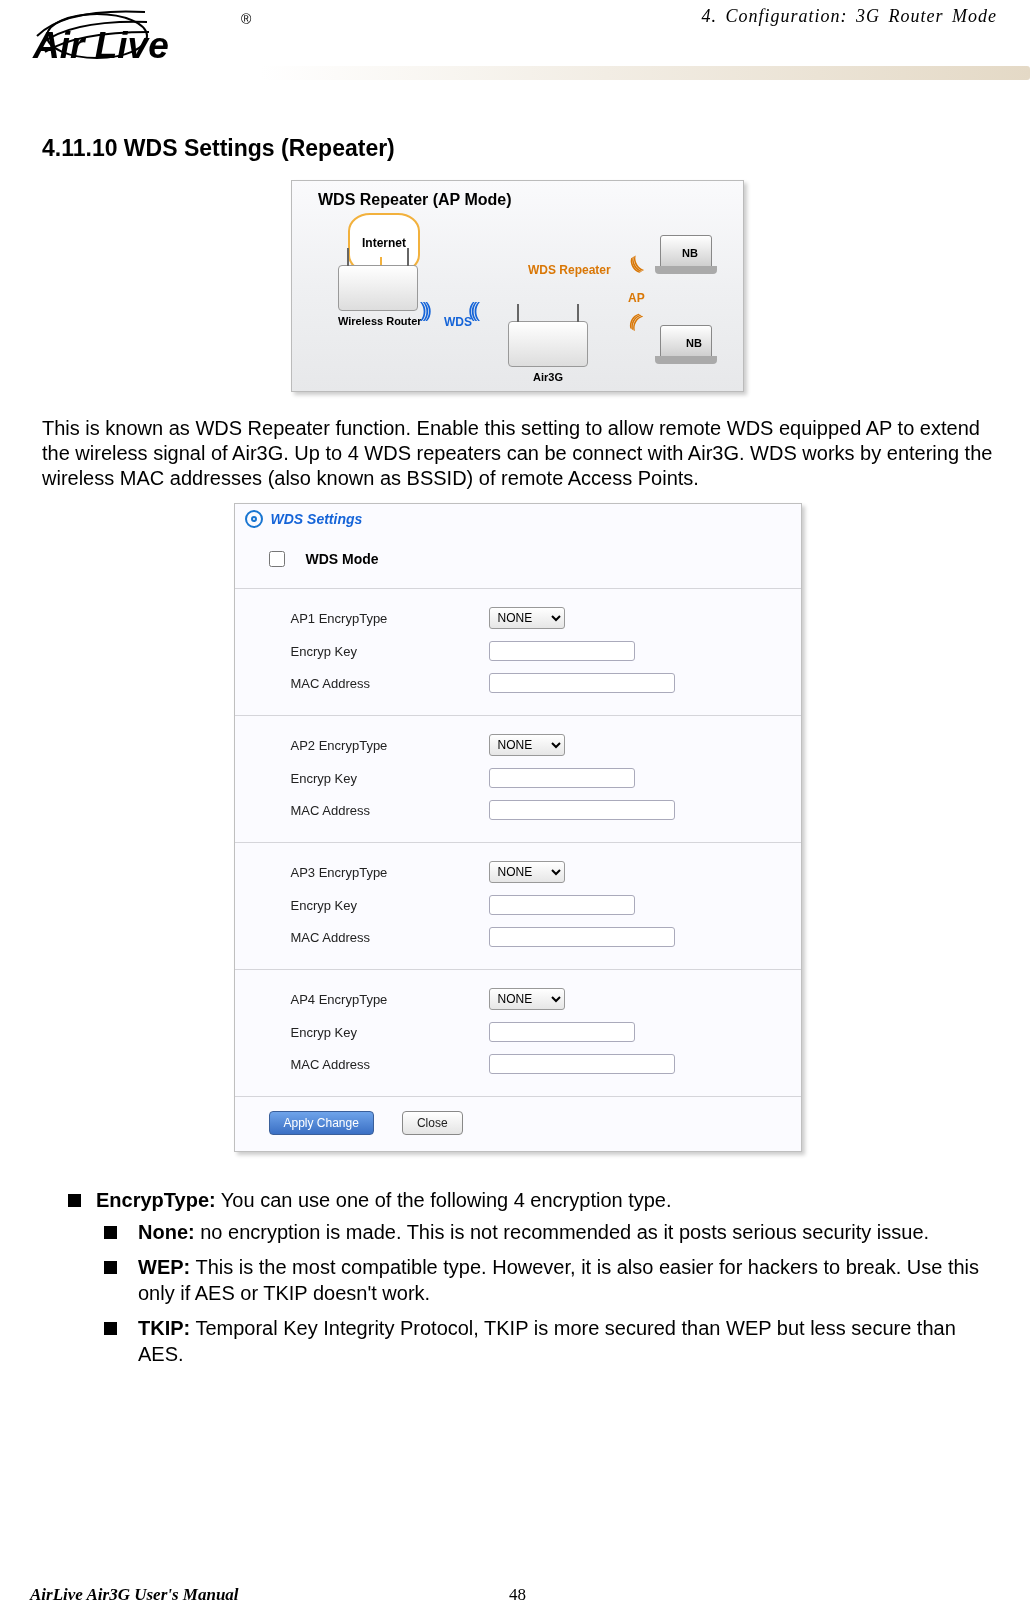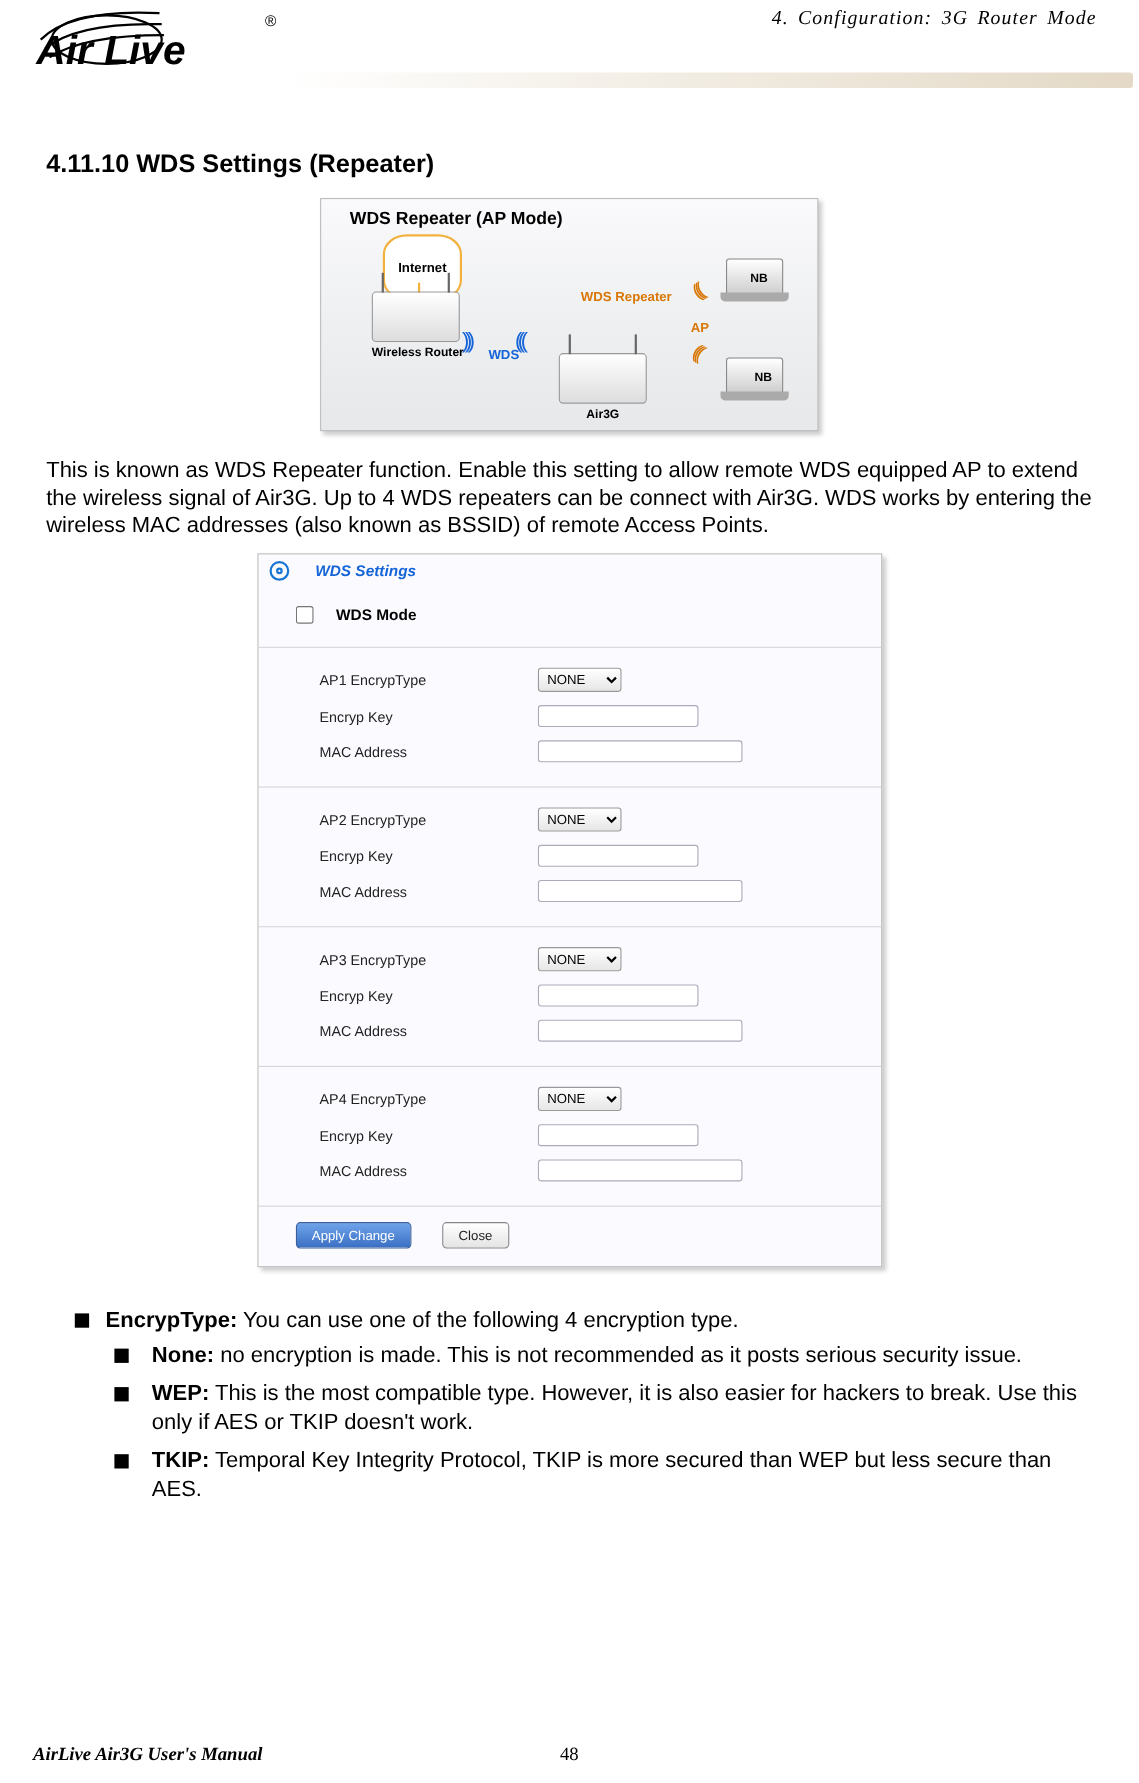--- a/index.html
+++ b/index.html
@@ -148,21 +148,21 @@
     padding: 0;
   }
   .panel-header {
     padding: 6px 10px;
     color: #1564d8;
     font-size: 14px;
     font-style: italic;
     font-weight: bold;
     display: flex;
     align-items: center;
-    gap: 24px;
+    gap: 8px;
     border-bottom: 0;
   }
   .gear-icon {
     width: 18px; height: 18px;
     border: 2px solid #1875d1;
     border-radius: 50%;
     position: relative;
     color:#1875d1;
   }
   .gear-icon::before{

